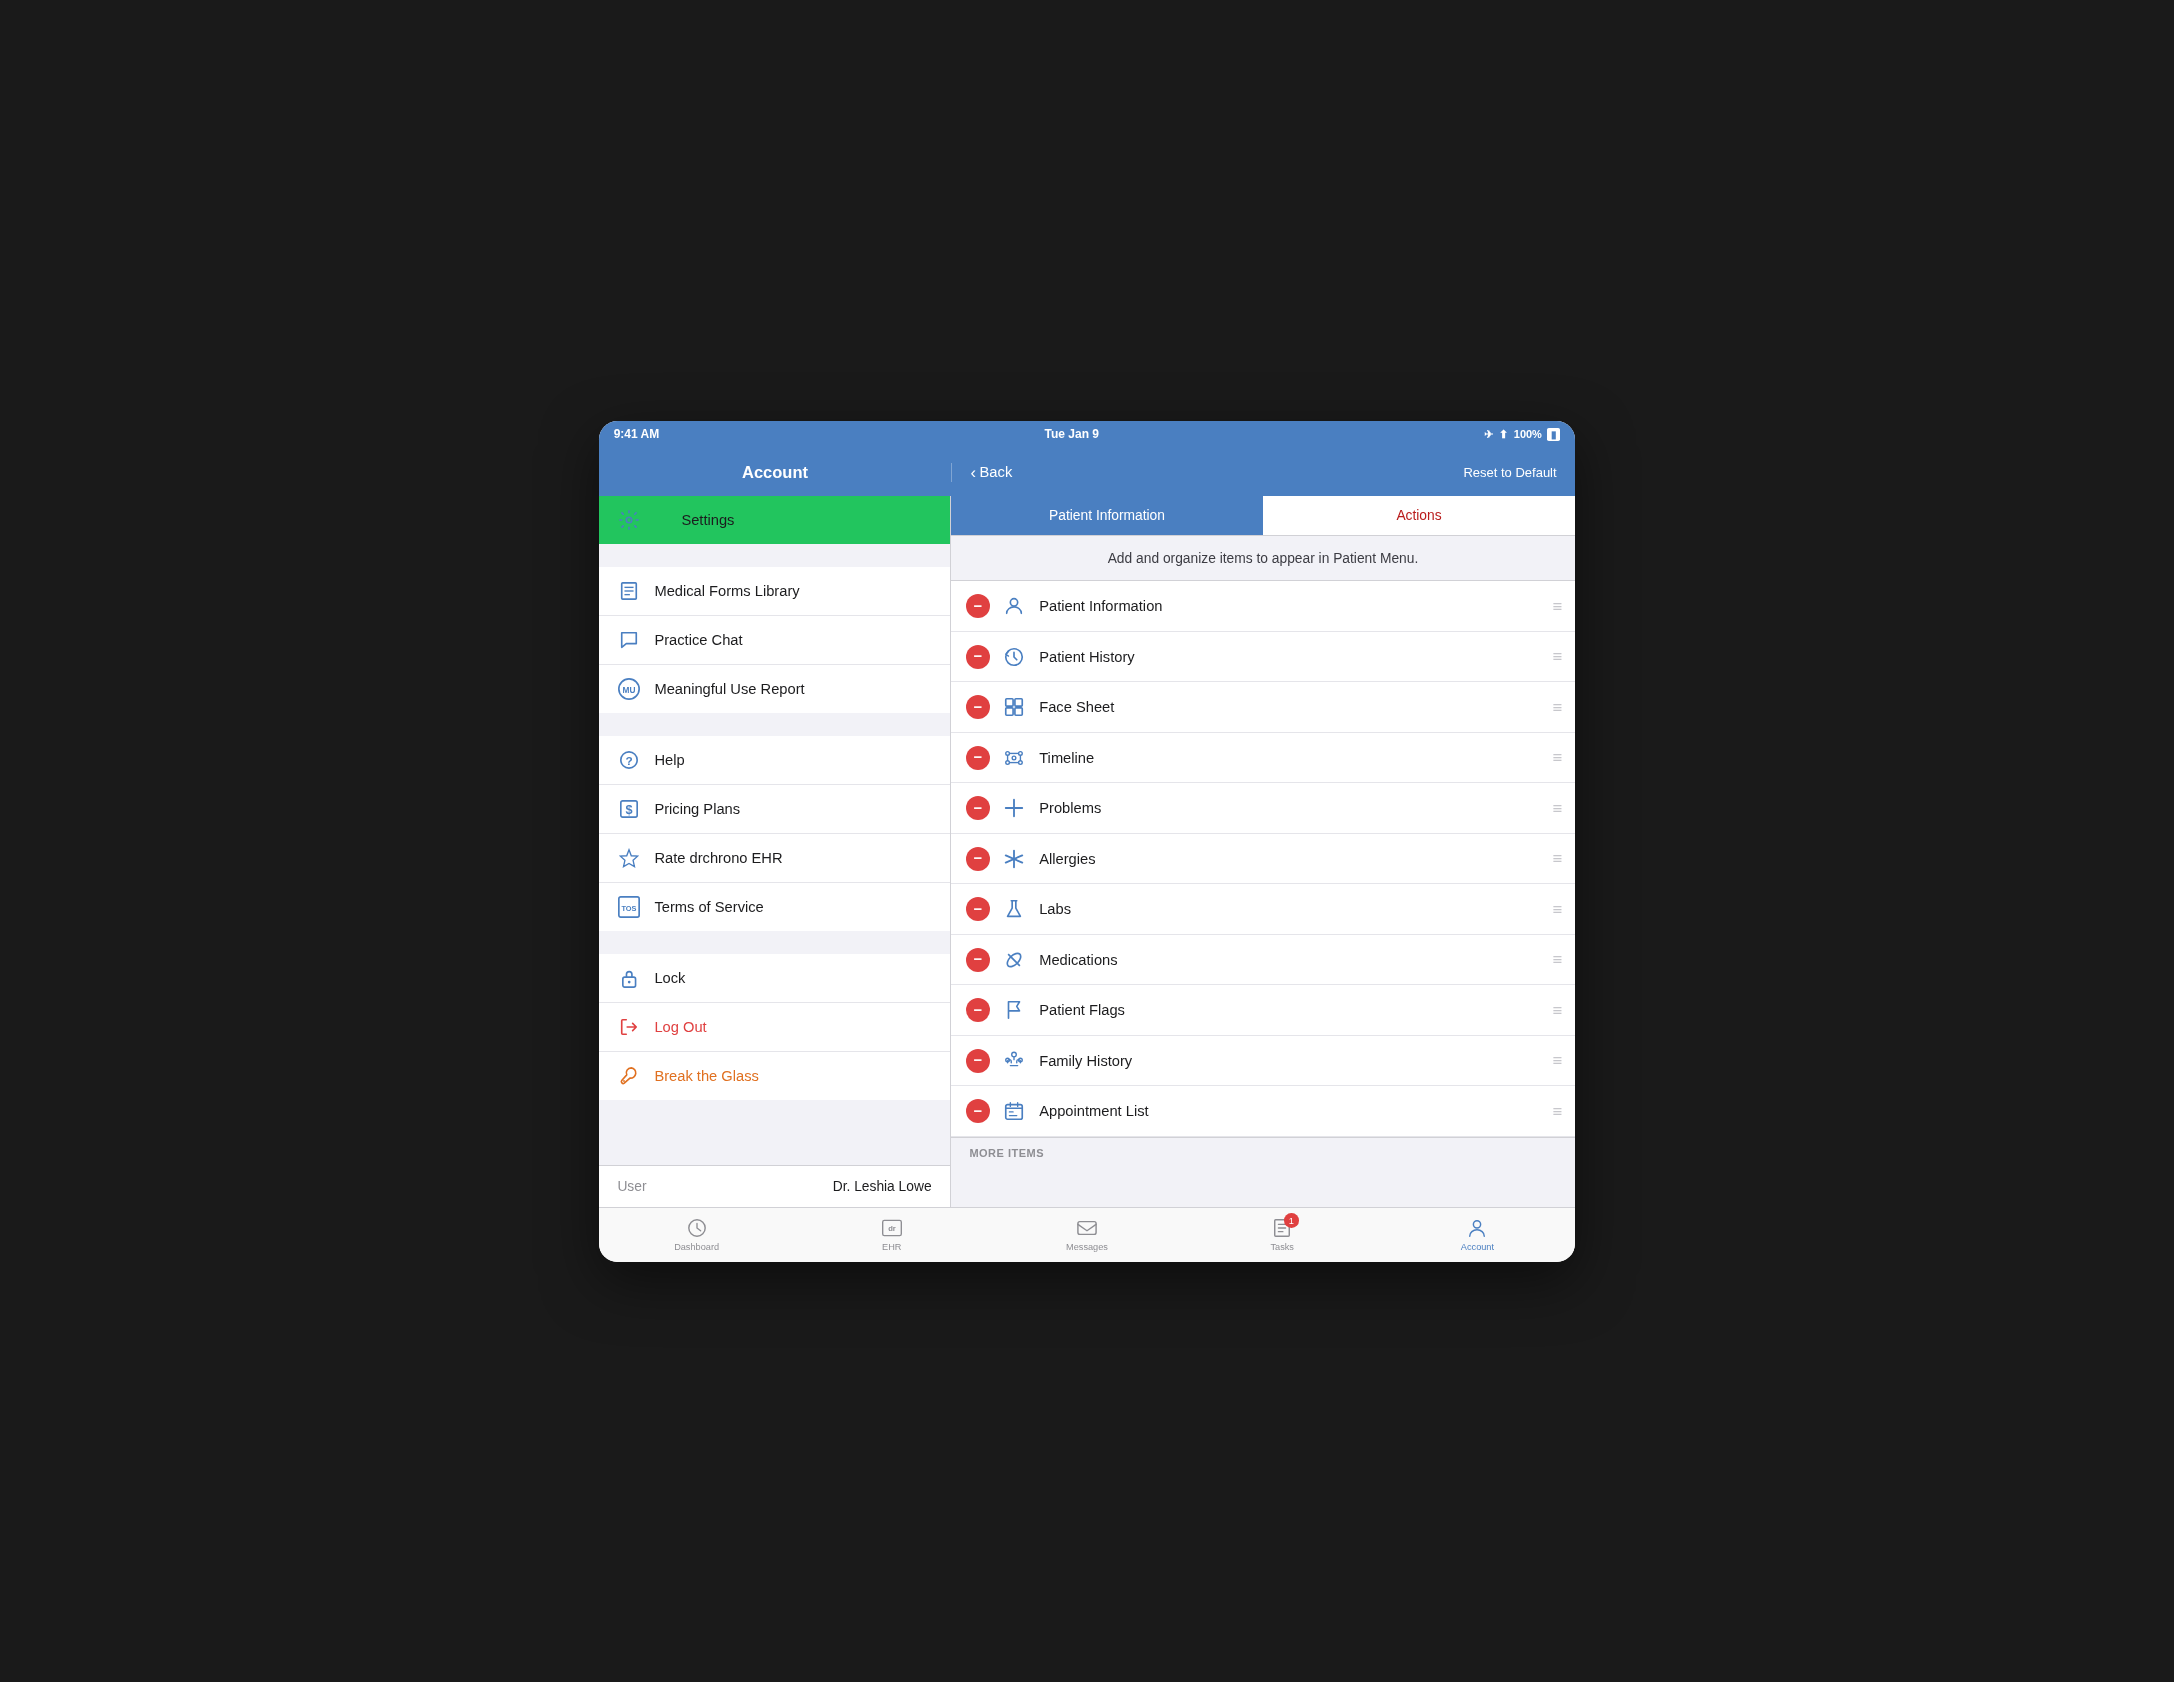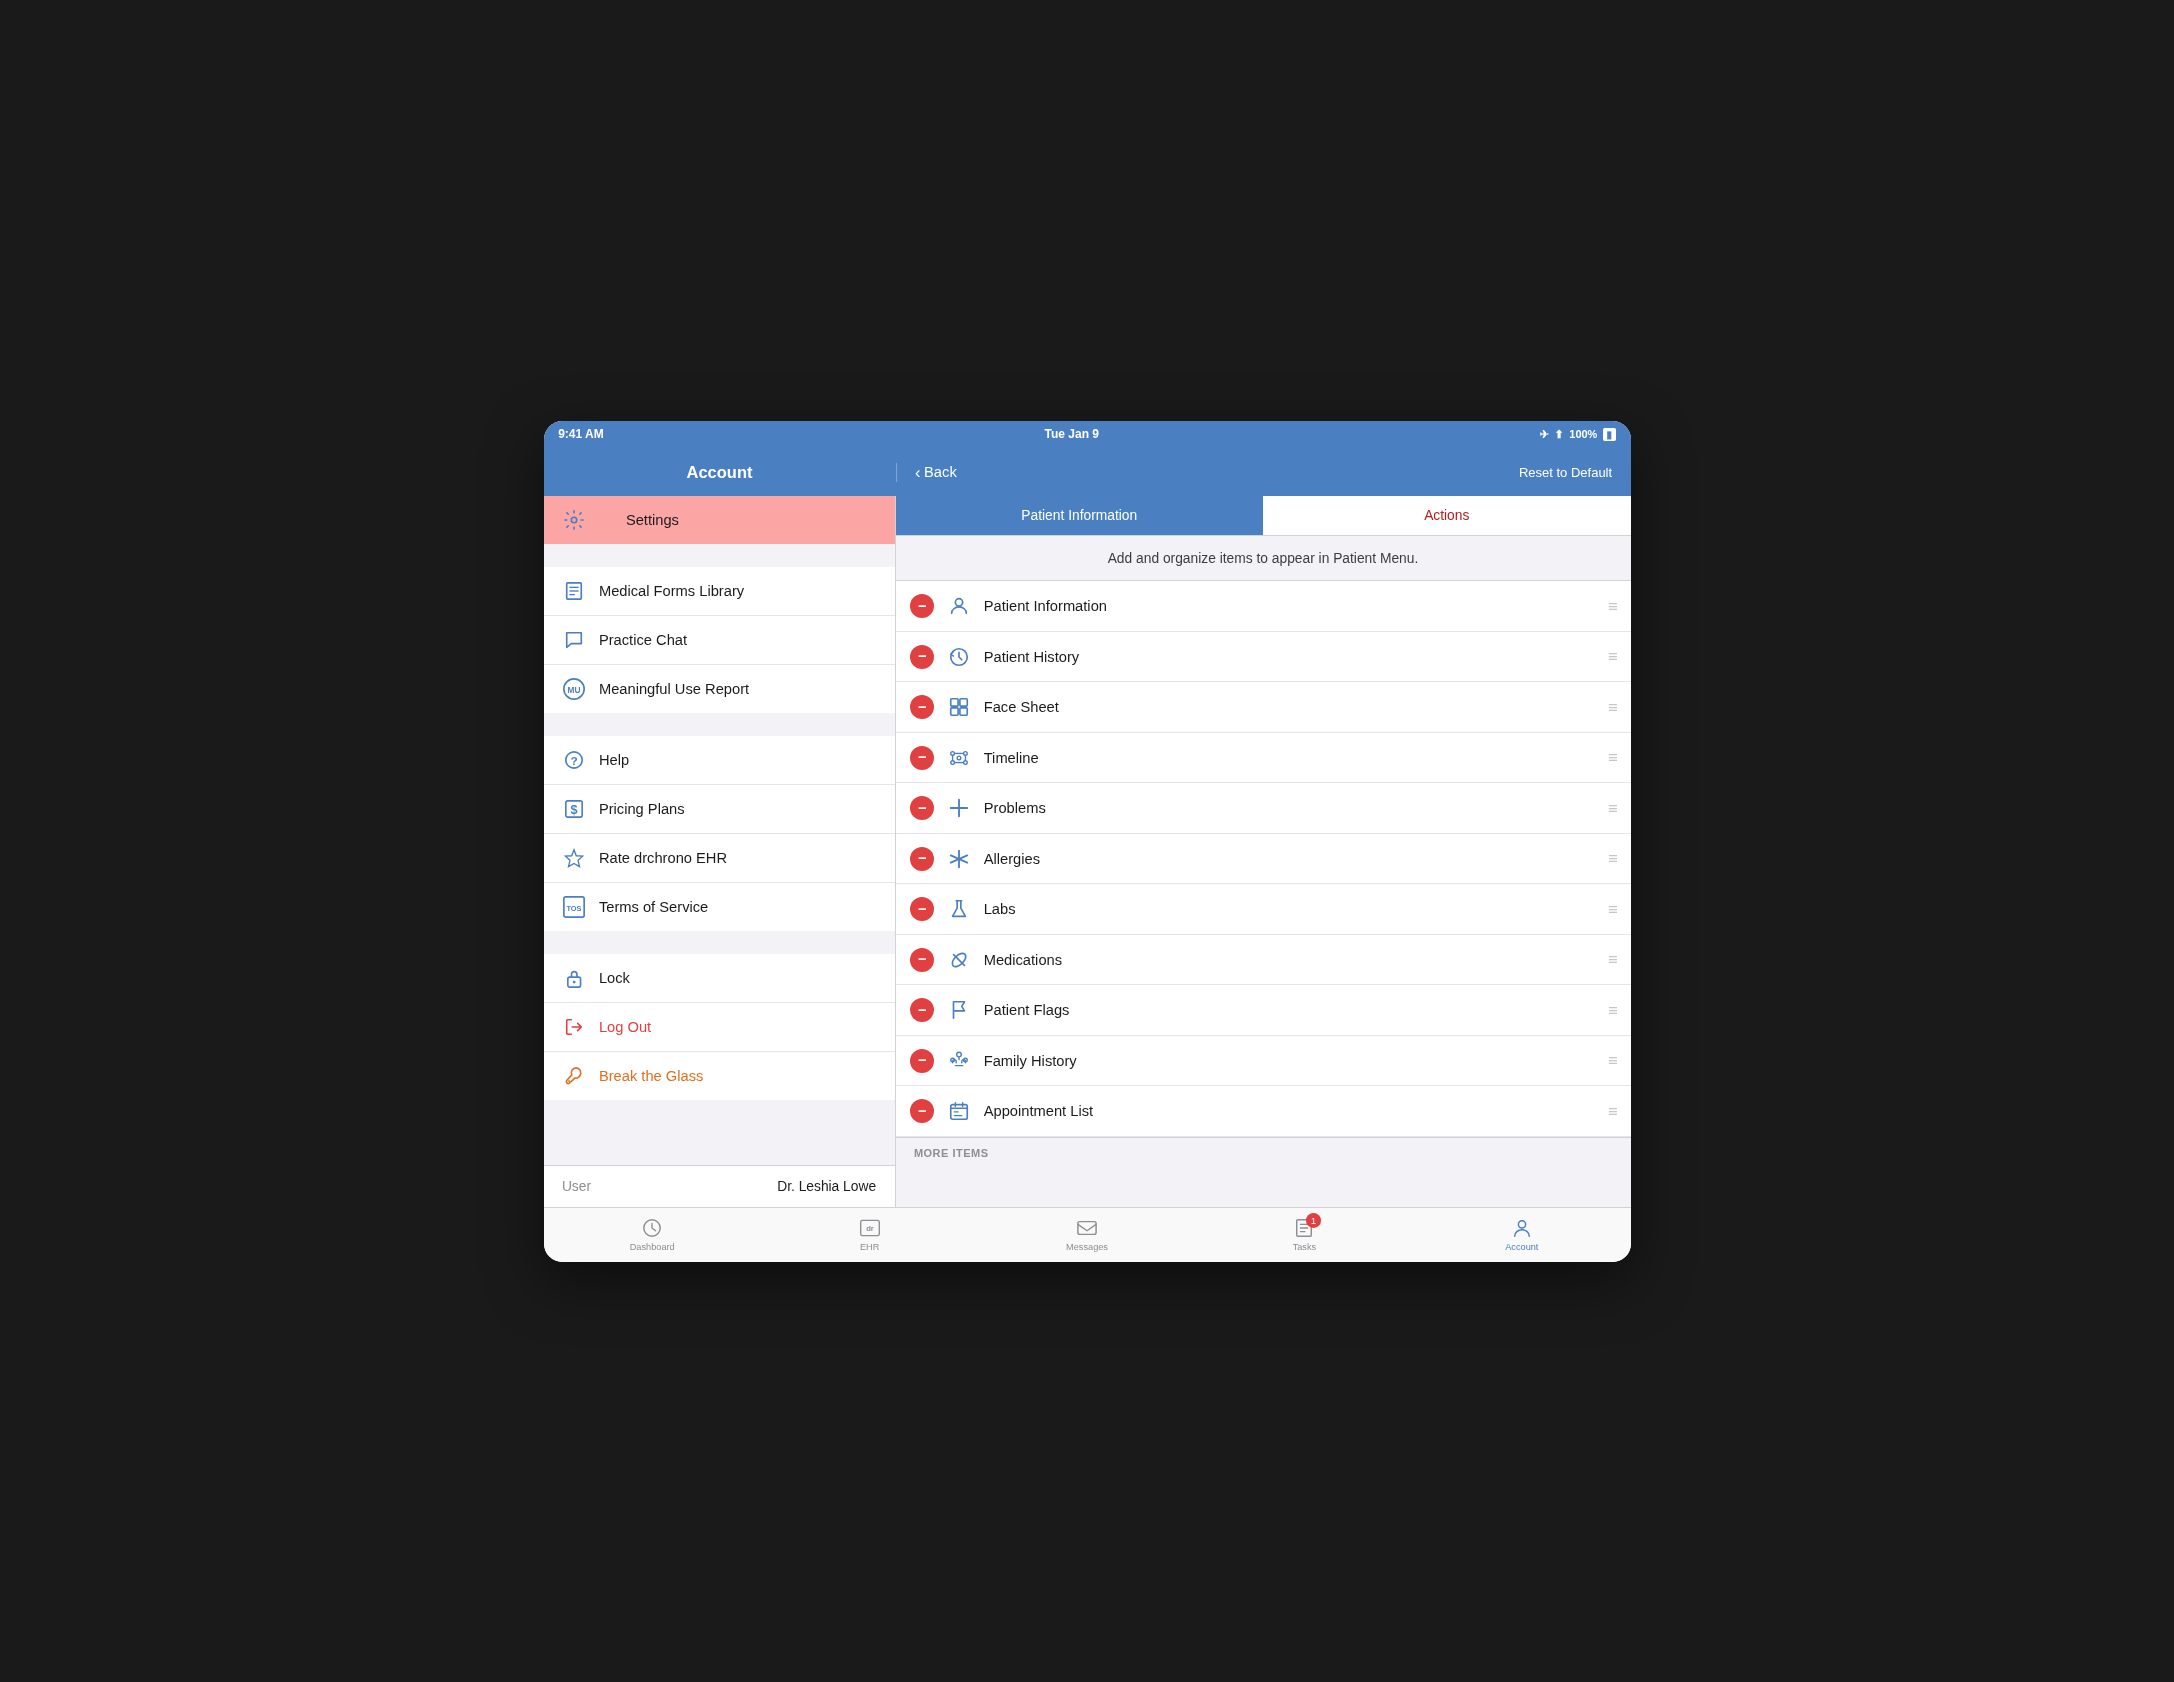--- a/index.html
+++ b/index.html
@@ -5,21 +5,21 @@
     * { box-sizing: border-box; margin: 0; padding: 0; }
     body {
       background: #1a1a1a;
       display: flex;
       justify-content: center;
       align-items: center;
       min-height: 100vh;
       font-family: -apple-system, BlinkMacSystemFont, 'Helvetica Neue', sans-serif;
     }
     .ipad-frame {
-      width: 1087px;
+      width: 976px;
       height: 841px;
       background: #fff;
       border-radius: 18.4px;
       overflow: hidden;
       box-shadow: 0 18.4px 55px rgba(0,0,0,0.5);
       display: flex;
       flex-direction: column;
     }
     
     .status-bar {
@@ -103,21 +103,21 @@
       gap: 13px;
       padding: 12px 18.4px;
       border-bottom: 0.9px solid #e5e5ea;
       cursor: pointer;
       background: #fff;
     }
     .sidebar-item:last-child {
       border-bottom: none;
     }
     .sidebar-item.active {
-      background: #fca5a5;
+      background: #22c55e;
       gap: 40px;
     }
     .sidebar-icon {
       width: 24px;
       height: 24px;
       display: flex;
       align-items: center;
       justify-content: center;
       flex-shrink: 0;
       color: #4a7fc1;

